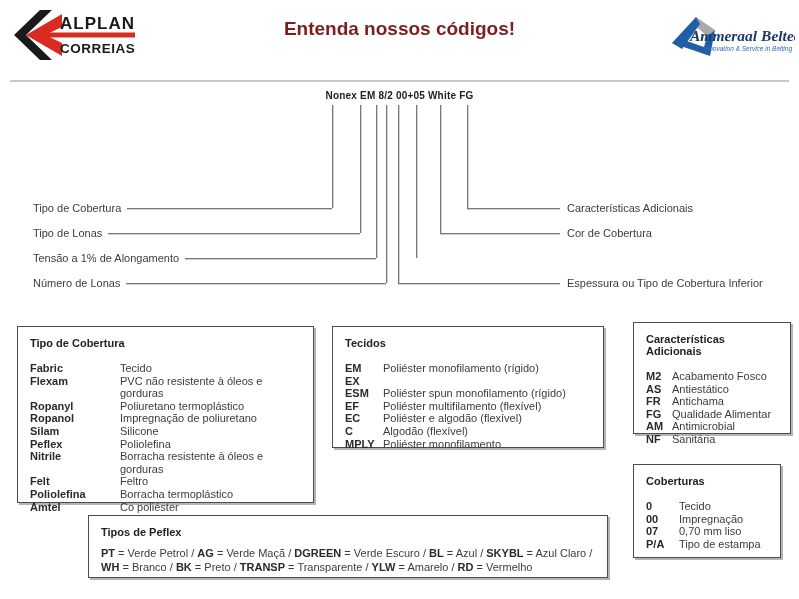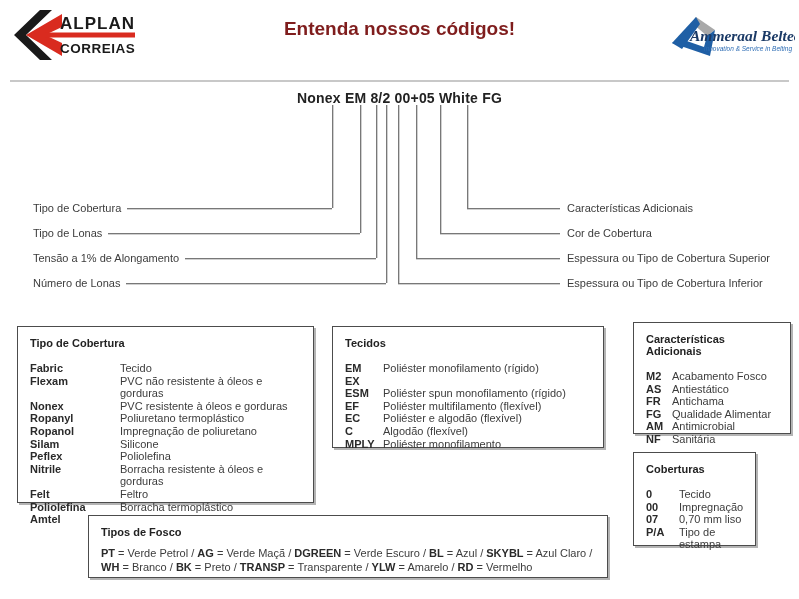--- a/index.html
+++ b/index.html
@@ -9,21 +9,21 @@
   .page{position:relative;width:799px;height:599px;background:#fff;overflow:hidden;
         font-family:"Liberation Sans",sans-serif;color:var(--ink);}
   
   .logo-alplan{position:absolute;left:12px;top:8px;}
   .page-title{position:absolute;left:0;right:0;top:18px;text-align:center;
               font-size:19px;font-weight:bold;color:#7f1d1d;}
   .logo-ammeraal{position:absolute;left:668px;top:14px;}
   .header-rule{position:absolute;left:10px;top:80px;width:779px;height:2px;background:#c8c8c8;}
   
   .code-text{position:absolute;left:0;right:0;top:90px;text-align:center;
-             font-size:14px;font-weight:bold;color:#222;letter-spacing:.2px;}
+             font-size:10px;font-weight:bold;color:#222;letter-spacing:.2px;}
   .vline{position:absolute;width:1px;background:var(--line);box-shadow:1px 0 0 rgba(170,170,170,.55);}
   .lrow{position:absolute;display:flex;align-items:center;height:14px;}
   .rrow{position:absolute;display:flex;align-items:center;height:14px;}
   .diag-label{font-size:11px;color:var(--soft);white-space:nowrap;}
   .hline{height:1px;background:var(--line);box-shadow:0 1px 0 rgba(170,170,170,.55);}
   .lrow .hline{flex:1;margin:0 0 0 6px;}
   .rrow .diag-label{margin-left:7px;}
   
   .lbox{position:absolute;border:1px solid #4c4c4c;background:#fff;
         box-shadow:2px 2px 0 #b4b4b4;box-sizing:border-box;padding:10px 12px;}
@@ -96,47 +96,39 @@
   </div>
 
   <div class="rrow" style="left:467px;top:201px">
     <div class="hline" style="width:93px"></div>
     <span class="diag-label">Características Adicionais</span>
   </div>
   <div class="rrow" style="left:440px;top:226px">
     <div class="hline" style="width:120px"></div>
     <span class="diag-label">Cor de Cobertura</span>
   </div>
-  <div class="rrow" style="left:416px;top:251px">
-    <div class="hline" style="width:144px"></div>
-    <span class="diag-label">Espessura ou Tipo de Cobertura Superior</span>
-  </div>
   <div class="rrow" style="left:398px;top:276px">
     <div class="hline" style="width:162px"></div>
     <span class="diag-label">Espessura ou Tipo de Cobertura Inferior</span>
   </div>
 
   <div class="lbox" style="left:17px;top:326px;width:297px;height:177px">
     <h3>Tipo de Cobertura</h3>
     <div class="w90">
 
         <div class="legend-row">
           <span class="term">Fabric</span>
           <span class="def">Tecido</span>
         </div>
 
         <div class="legend-row">
           <span class="term">Flexam</span>
           <span class="def">PVC não resistente à óleos e gorduras</span>
         </div>
 
-        <div class="legend-row">
-          <span class="term">Nonex</span>
-          <span class="def">PVC resistente à óleos e gorduras</span>
-        </div>
 
         <div class="legend-row">
           <span class="term">Ropanyl</span>
           <span class="def">Poliuretano termoplástico</span>
         </div>
 
         <div class="legend-row">
           <span class="term">Ropanol</span>
           <span class="def">Impregnação de poliuretano</span>
         </div>
@@ -242,21 +234,21 @@
           <span class="def">Antimicrobial</span>
         </div>
 
         <div class="legend-row">
           <span class="term">NF</span>
           <span class="def">Sanitária</span>
         </div>
       </div>
   </div>
 
-  <div class="lbox" style="left:633px;top:452px;width:123px;height:94px">
+  <div class="lbox" style="left:633px;top:464px;width:148px;height:94px">
     <h3>Coberturas</h3>
     <div class="w33">
 
         <div class="legend-row">
           <span class="term">0</span>
           <span class="def">Tecido</span>
         </div>
 
         <div class="legend-row">
           <span class="term">00</span>
@@ -269,21 +261,21 @@
         </div>
 
         <div class="legend-row">
           <span class="term">P/A</span>
           <span class="def">Tipo de estampa</span>
         </div>
       </div>
   </div>
 
   <div class="lbox" style="left:88px;top:515px;width:520px;height:63px">
-    <h3 style="margin-bottom:9px">Tipos de Fosco</h3>
+    <h3 style="margin-bottom:9px">Tipos de Peflex</h3>
     <div class="colors-line line1">
       
     <span class="color-item"><b>PT</b><span class="eq">Verde Petrol</span></span><span class="color-item"><b>AG</b><span class="eq">Verde Maçã</span></span><span class="color-item"><b>DGREEN</b><span class="eq">Verde Escuro</span></span><span class="color-item"><b>BL</b><span class="eq">Azul</span></span><span class="color-item"><b>SKYBL</b><span class="eq">Azul Claro</span></span></div>
     <div class="colors-line line2">
       
     <span class="color-item"><b>WH</b><span class="eq">Branco</span></span><span class="color-item"><b>BK</b><span class="eq">Preto</span></span><span class="color-item"><b>TRANSP</b><span class="eq">Transparente</span></span><span class="color-item"><b>YLW</b><span class="eq">Amarelo</span></span><span class="color-item"><b>RD</b><span class="eq">Vermelho</span></span></div>
   </div>
 
 </div>
 

